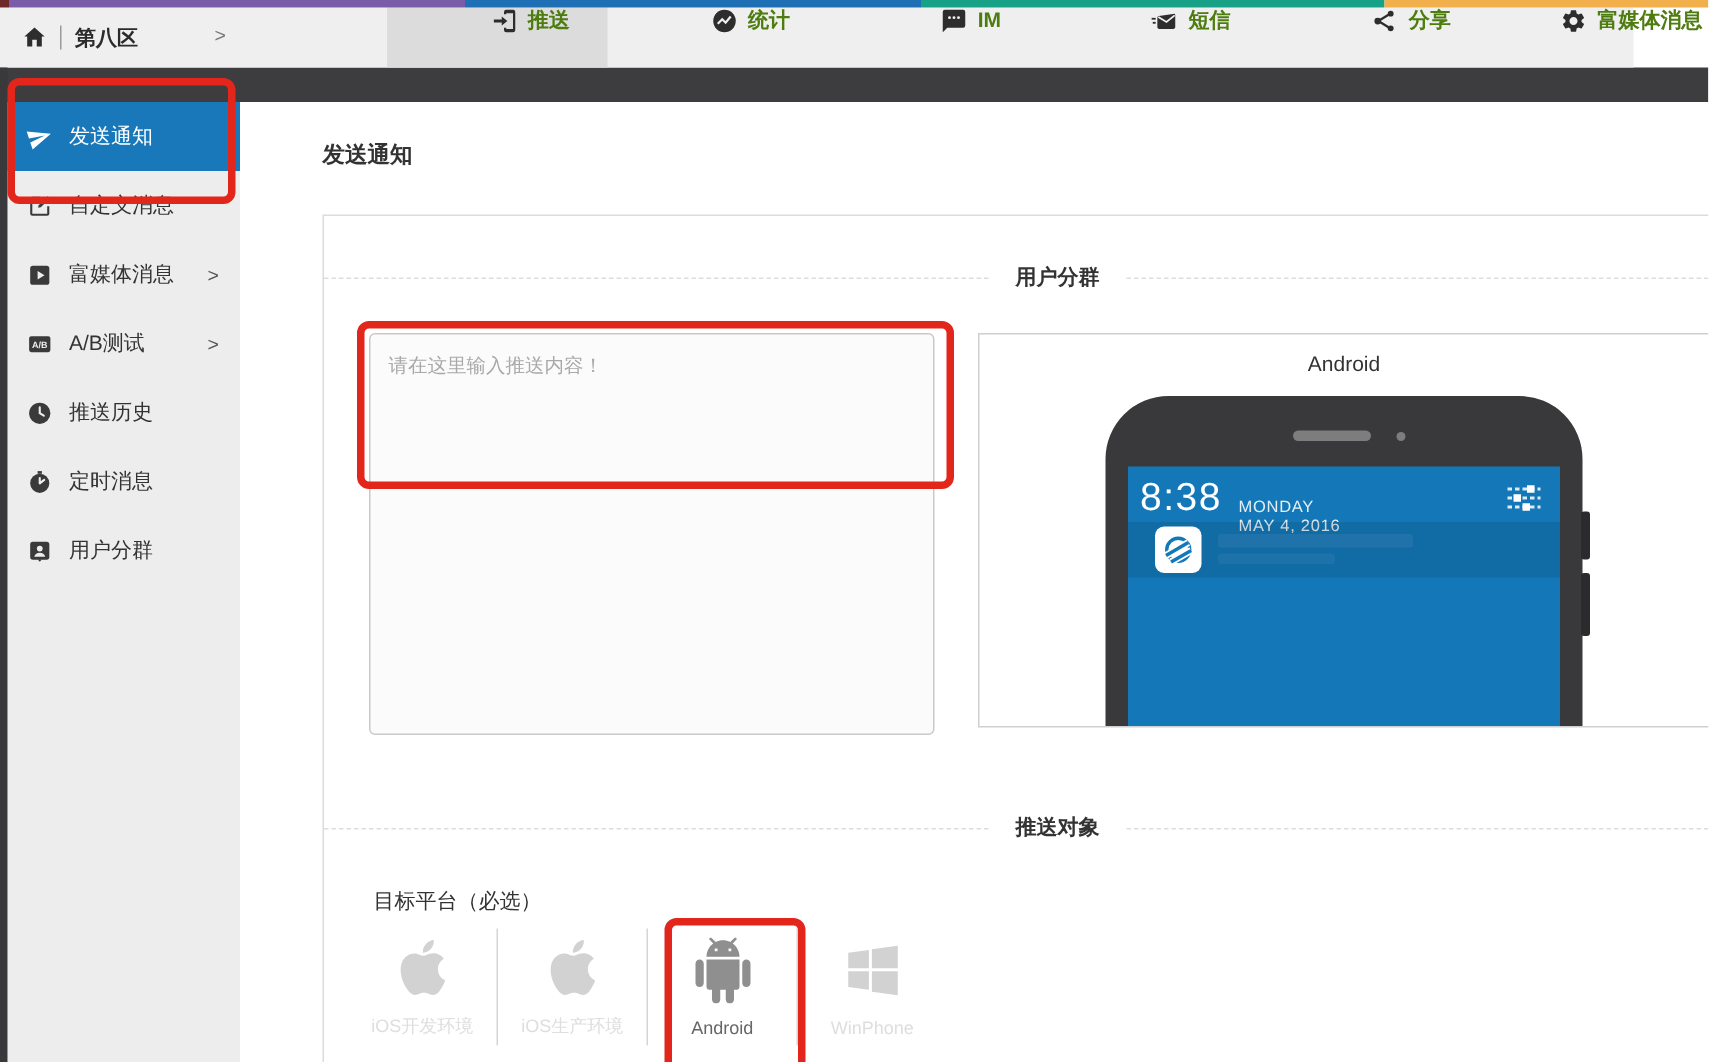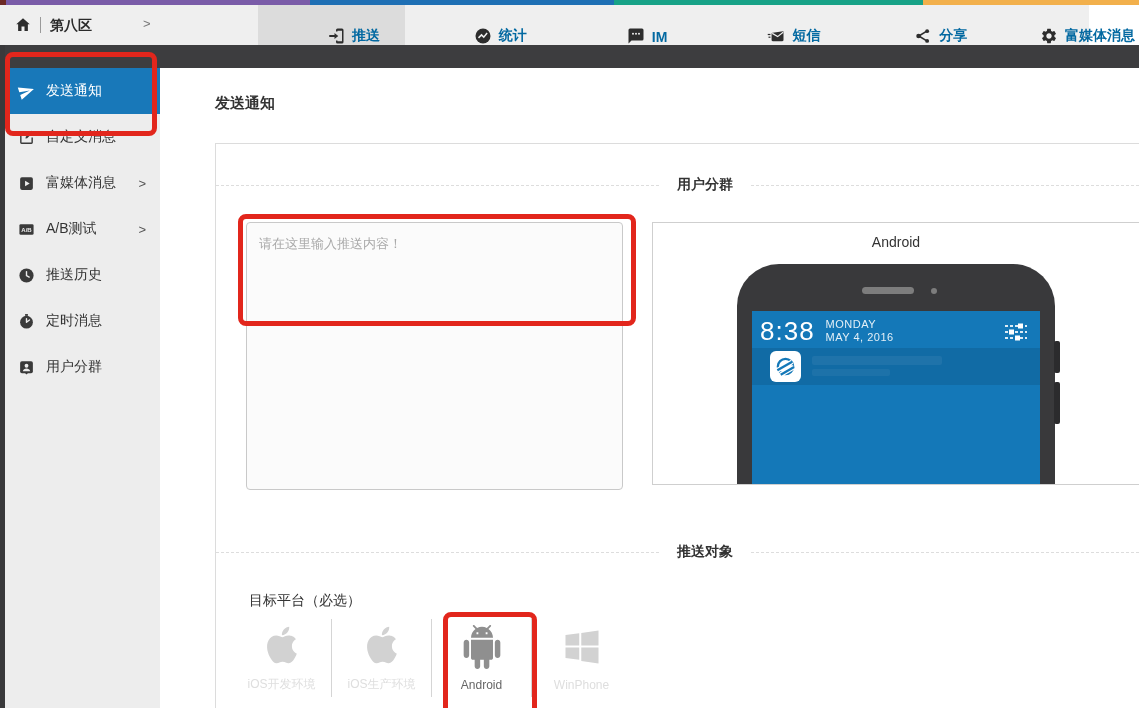--- a/index.html
+++ b/index.html
@@ -15,22 +15,22 @@
   .stripe.s4{left:923px;width:216px;background:#f2b04c;}
 
   
   .header{position:absolute;left:0;top:5px;width:1089px;height:40px;background:#efefef;z-index:4;}
   .brand{position:absolute;left:0;top:0;height:40px;width:258px;}
   .brand .home{position:absolute;left:14px;top:11px;width:18px;height:18px;color:#2d2d2d;}
   .brand .bsep{position:absolute;left:40px;top:12px;width:1px;height:16px;background:#9a9a9a;}
   .brand .bname{position:absolute;left:50px;top:12px;font-size:14px;font-weight:600;color:#2b2b2b;}
   .brand .bchev{position:absolute;left:143px;top:11px;font-size:13px;color:#777;}
   .tabs{position:absolute;left:258px;top:0;width:881px;height:40px;display:flex;}
-  .tab{flex:1 1 0;display:flex;align-items:flex-end;justify-content:center;gap:7px;
-       font-size:14px;font-weight:600;color:#0369a1;cursor:pointer;padding-left:44px;}
+  .tab{flex:1 1 0;display:flex;align-items:flex-start;justify-content:center;gap:7px;
+       font-size:14px;font-weight:600;color:#4d7c0f;cursor:pointer;padding-left:44px;}
   .tab.active{background:#dcdcdc;}
   .tab svg{width:18px;height:18px;color:#2d2d2d;flex:0 0 auto;}
 
   
   .darkbar{position:absolute;left:0;top:45px;width:1139px;height:23px;background:#3d3d3f;z-index:3;}
   .left-edge{position:absolute;left:0;top:45px;width:5px;height:663px;background:#39393b;z-index:5;}
 
   
   .sidebar{position:absolute;left:5px;top:68px;width:155px;height:640px;background:#ededed;z-index:4;}
   .side-item{height:46px;display:flex;align-items:center;padding-left:13px;cursor:pointer;
@@ -62,21 +62,21 @@
                    font-size:14px;color:#333;}
   .phone{position:absolute;left:84px;top:41px;width:318px;height:240px;background:#39393b;
          border-radius:42px 42px 0 0;}
   .phone .speaker{position:absolute;left:125px;top:23px;width:52px;height:7px;border-radius:4px;background:#7d7d7d;}
   .phone .cam{position:absolute;left:194px;top:24px;width:6px;height:6px;border-radius:50%;background:#7d7d7d;}
   .phone .btn1{position:absolute;right:-5px;top:77px;width:6px;height:32px;background:#2b2b2d;border-radius:2px;}
   .phone .btn2{position:absolute;right:-5px;top:118px;width:6px;height:42px;background:#2b2b2d;border-radius:2px;}
   .screen{position:absolute;left:15px;top:47px;width:288px;height:193px;background:#1478b8;}
   .statusrow{display:flex;align-items:flex-start;padding:5px 10px 0 8px;}
   .clock-big{font-size:26px;font-weight:300;color:#fff;line-height:30px;letter-spacing:1px;}
-  .datecol{margin-left:11px;margin-top:2px;line-height:13px;}
+  .datecol{margin-left:11px;margin-top:16px;line-height:13px;}
   .datecol .day,.datecol .date{font-size:11px;color:rgba(255,255,255,.88);letter-spacing:.5px;}
   .tune{margin-left:auto;margin-top:5px;width:28px;height:22px;}
   .notif{position:absolute;left:0;top:37px;width:288px;height:37px;background:rgba(0,0,0,.10);}
   .appicon{position:absolute;left:18px;top:3px;width:31px;height:31px;background:#fff;border-radius:6px;
            display:flex;align-items:center;justify-content:center;}
   .appicon svg{width:23px;height:23px;}
   .ghost1{position:absolute;left:60px;top:8px;width:130px;height:9px;background:rgba(255,255,255,.06);border-radius:2px;}
   .ghost2{position:absolute;left:60px;top:21px;width:78px;height:7px;background:rgba(255,255,255,.05);border-radius:2px;}
 
   .target-label{margin-top:31px;padding-left:33px;font-size:14px;color:#333;}

